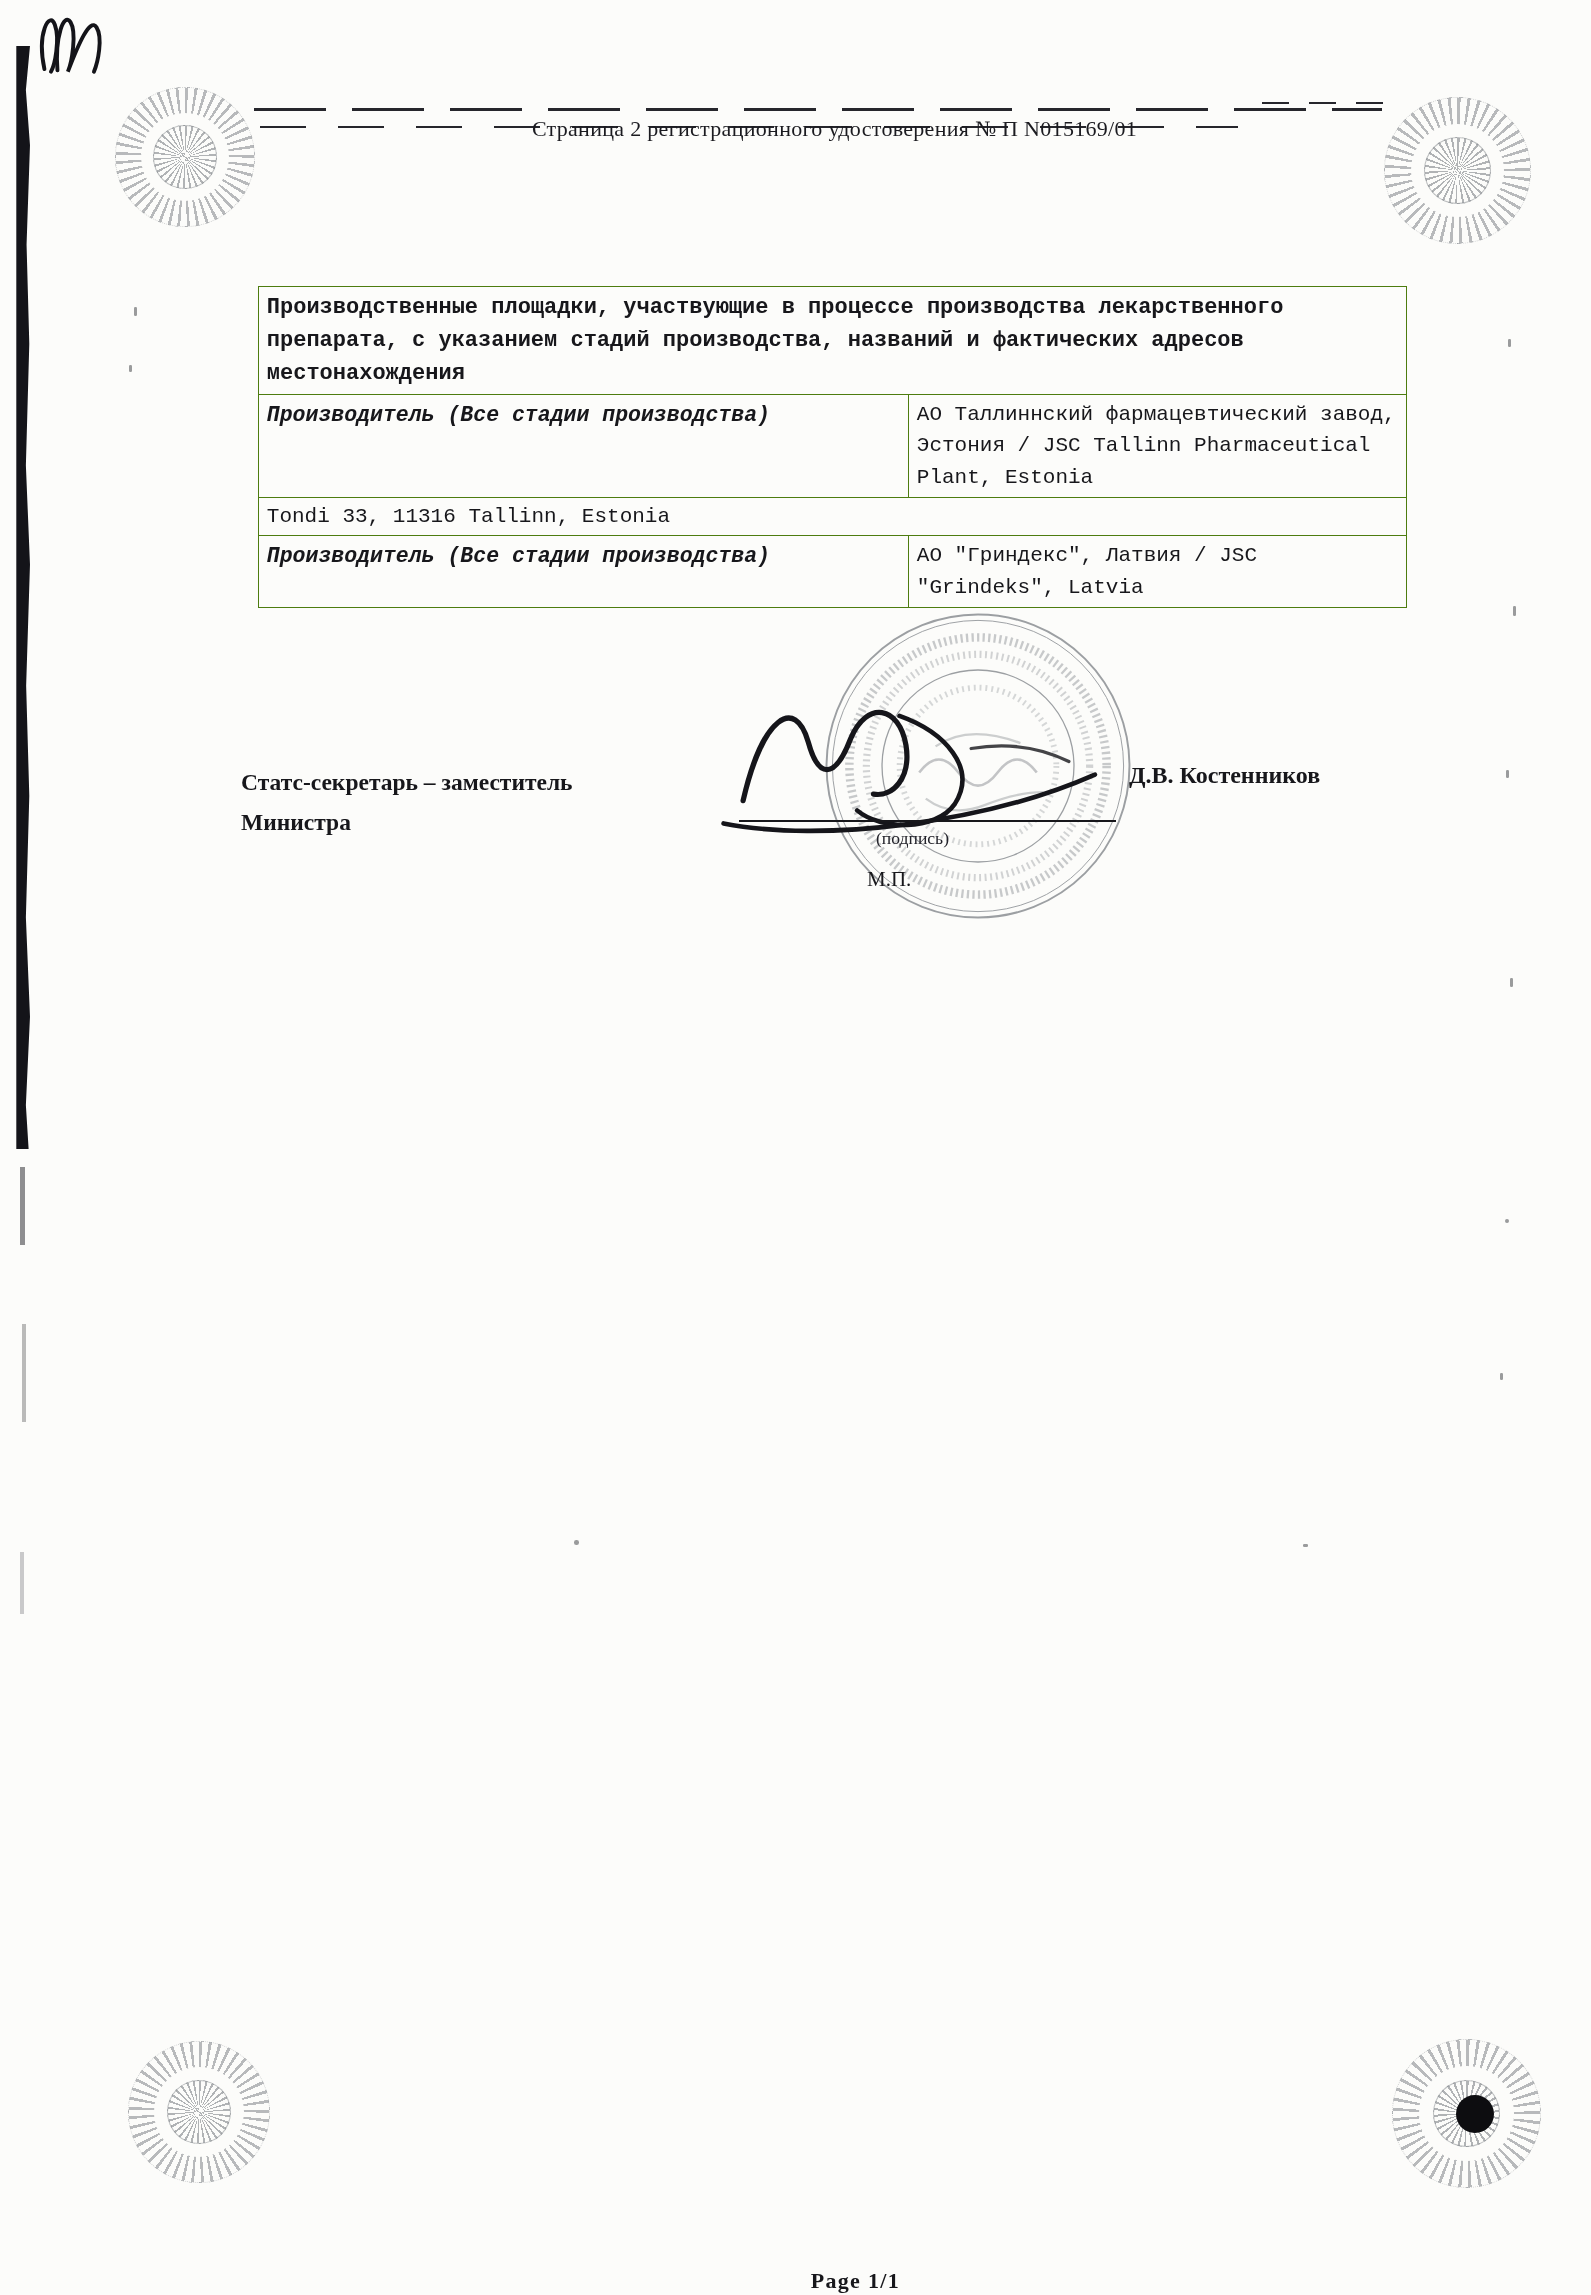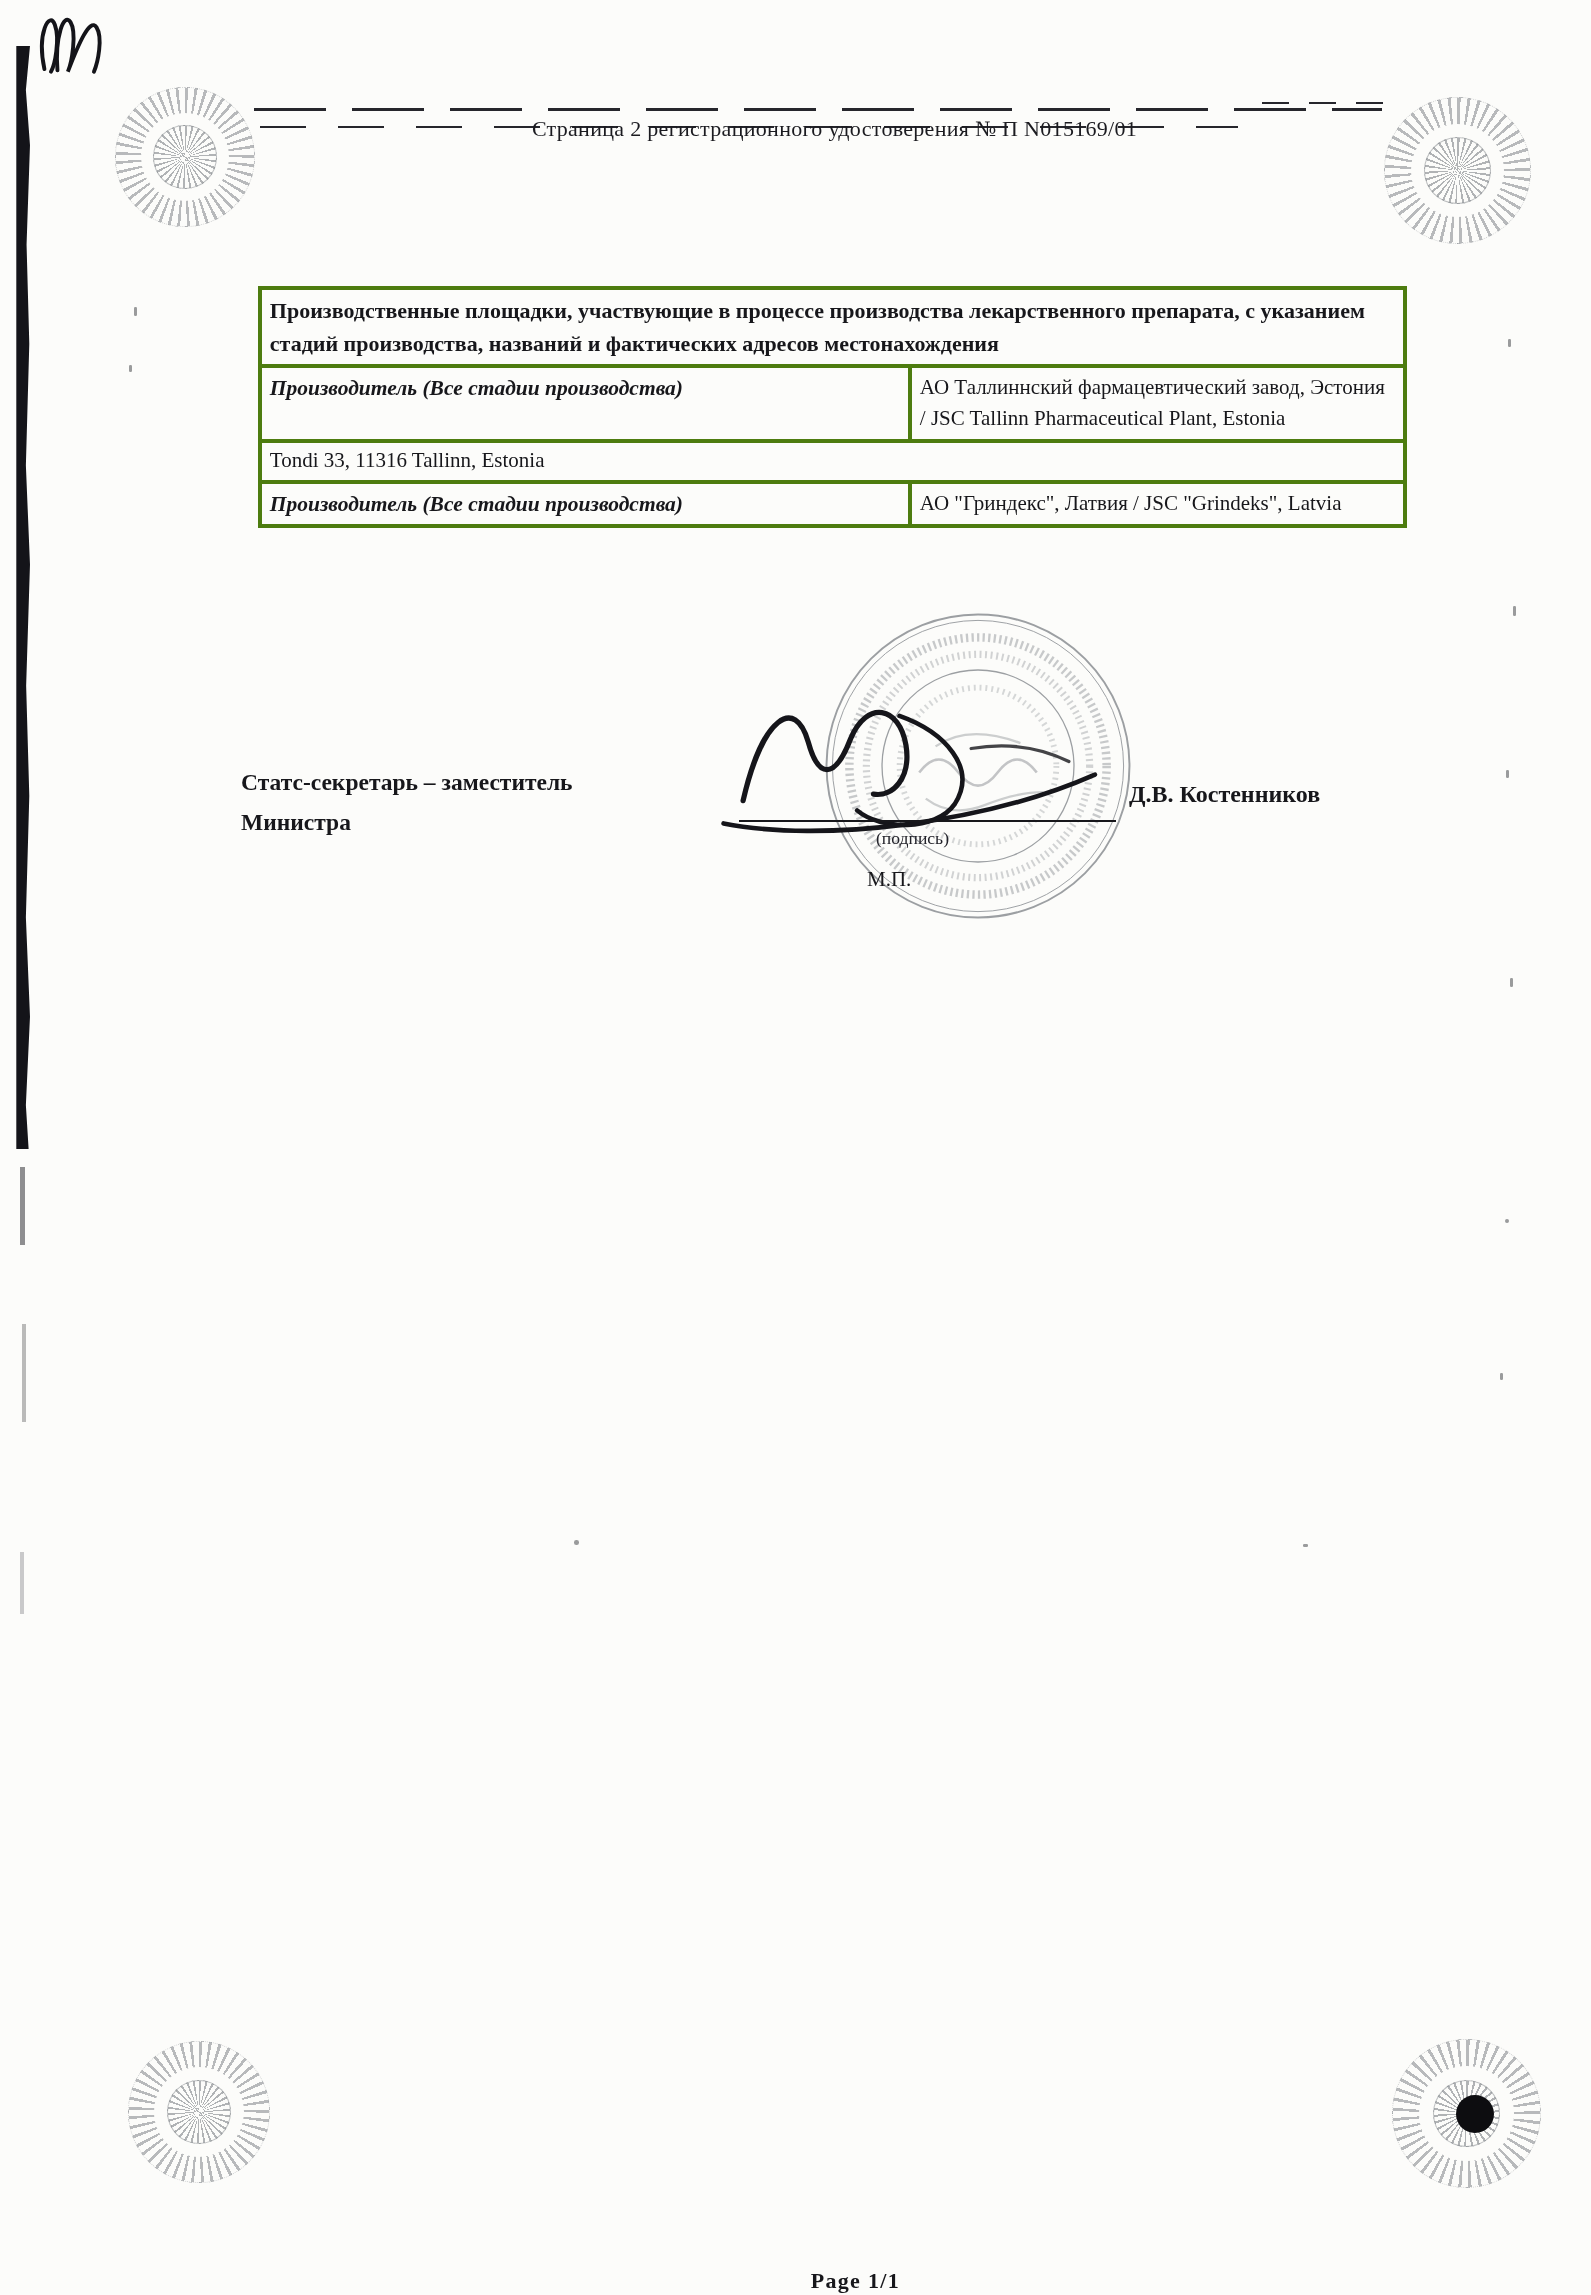--- a/index.html
+++ b/index.html
@@ -25,33 +25,33 @@
   .header-line{
     position:absolute;left:326px;top:116px;width:1017px;
     text-align:center;font-size:22px;letter-spacing:0.3px;color:#1b1b20;
   }
 
   
   .prod-table{
     position:absolute;left:258px;top:286px;width:1149px;
     border-collapse:collapse;table-layout:fixed;color:#17171b;
   }
-  .prod-table td{border:4px solid #4d7c0f;vertical-align:top;padding:3.9px 7.8px;}
+  .prod-table td{border:1px solid #4d7c0f;vertical-align:top;padding:3.9px 7.8px;font-family:Liberation Mono, monospace;}
   .t-title{font-weight:bold;font-size:22px;line-height:1.5;}
   .t-producer{font-style:italic;font-weight:bold;font-size:21.5px;line-height:1.5;}
   .t-company{font-size:21px;line-height:1.5;}
   .t-address{font-size:21px;line-height:1.4;padding-top:5.9px;padding-bottom:5.9px;}
 
   
   .signoff-position{position:absolute;left:241px;top:762px;
     font-weight:bold;font-size:23.5px;line-height:40px;}
   .sig-line{position:absolute;left:739px;top:820px;width:377px;height:2px;background:#17171b;}
   .sig-caption{position:absolute;left:841px;top:828px;width:143px;text-align:center;font-size:17.6px;color:#22222a;}
   .seal-abbr{position:absolute;left:867px;top:867px;font-size:21px;}
-  .signer-name{position:absolute;left:1129px;top:762px;font-weight:bold;font-size:24px;margin-top:19px;}
+  .signer-name{position:absolute;left:1129px;top:762px;font-weight:bold;font-size:24px;}
 
   .autograph{position:absolute;left:704px;top:670px;width:417px;height:170px;}
 
   
   .stamp{position:absolute;left:820px;top:608px;width:316px;height:316px;opacity:.55;}
 
   
   .rosette{position:absolute;border-radius:50%;
     background:repeating-conic-gradient(rgba(96,101,108,.55) 0deg 2.5deg,transparent 2.5deg 8deg);
     border:1.3px dotted rgba(96,101,108,.35);opacity:.8;}

